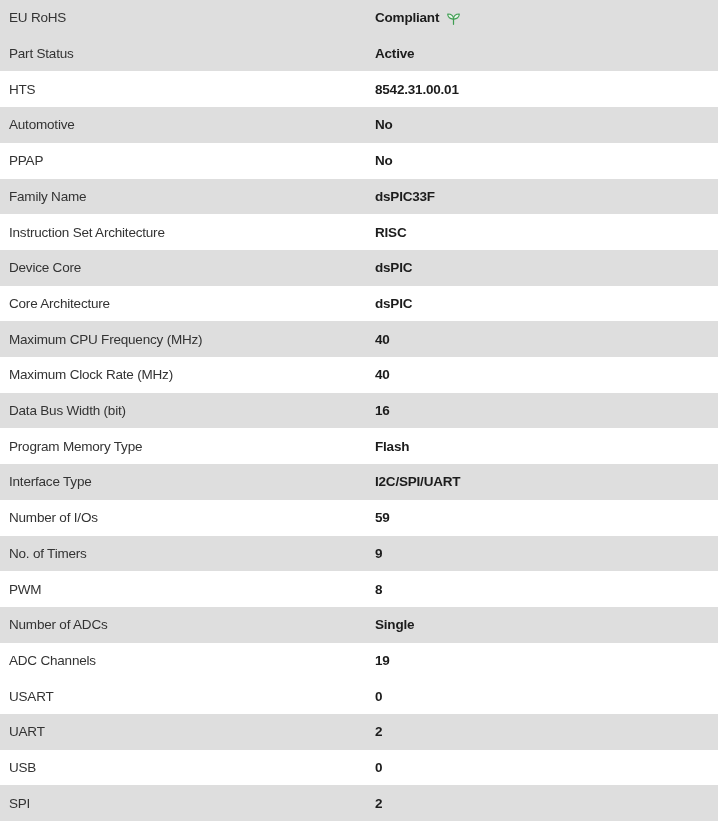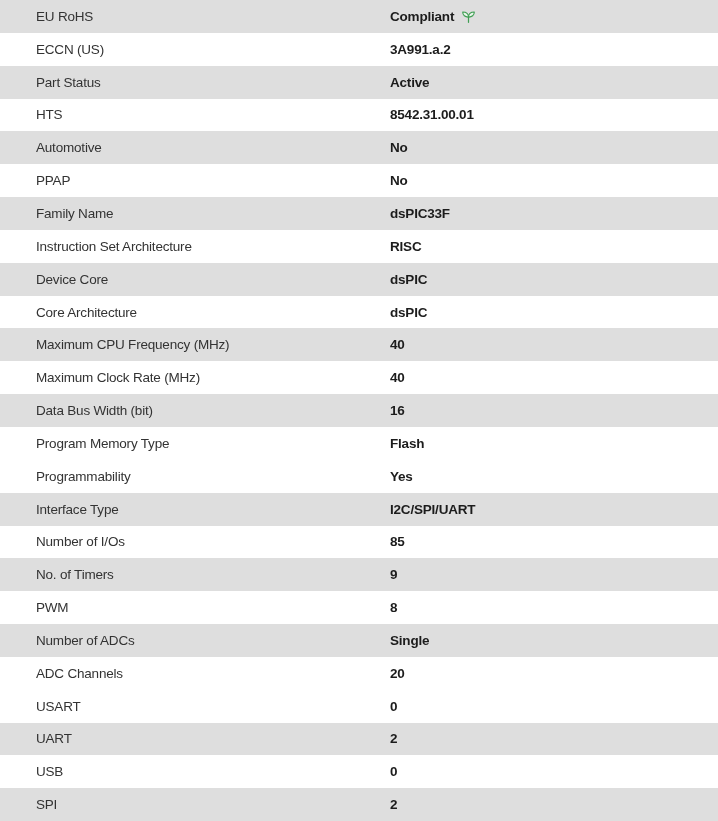--- a/index.html
+++ b/index.html
@@ -20,29 +20,29 @@
     flex: 1 1 auto;
     height: 28.31px;
     display: flex;
     align-items: center;
     background: var(--row-bg, #ffffff);
     letter-spacing: -0.2px;
   }
   .spec-row.alt { background: var(--row-alt-bg, #dedede); }
   .spec-label {
     position: absolute;
-    left: 36px;
+    left: 9px;
     font-size: 13.5px;
     font-weight: 400;
     color: var(--label-color, #333333);
   }
   .spec-row { position: relative; }
   .spec-value-wrap {
     position: absolute;
-    left: 390px;
+    left: 375px;
     display: flex;
     align-items: center;
     gap: 7px;
   }
   .spec-value {
     font-size: 13.5px;
     font-weight: 700;
     color: var(--value-color, #1c1c1c);
   }
   .leaf-icon {
@@ -63,27 +63,20 @@
       <span class="spec-value">Compliant</span>
       <span class="leaf-icon">
         <svg viewBox="0 0 16 16" fill="none" xmlns="http://www.w3.org/2000/svg">
           <path d="M8 14.2 L8 7.5" stroke="var(--leaf-green,#3f9e52)" stroke-width="1.3" stroke-linecap="round"></path>
           <path d="M8 8.6 C8 5.4 5.6 3.2 1.8 3.2 C1.8 6.6 4.4 8.8 8 8.6 Z" stroke="var(--leaf-green,#3f9e52)" stroke-width="1.2" fill="#eaf6ec" stroke-linejoin="round"></path>
           <path d="M8 8.6 C8 5.4 10.4 3.2 14.2 3.2 C14.2 6.6 11.6 8.8 8 8.6 Z" stroke="var(--leaf-green,#3f9e52)" stroke-width="1.2" fill="#eaf6ec" stroke-linejoin="round"></path>
         </svg>
       </span>
     </span>
   </div>
-    <div class="spec-row">
-    <span class="spec-label">ECCN (US)</span>
-    <span class="spec-value-wrap">
-      <span class="spec-value">3A991.a.2</span>
-
-    </span>
-  </div>
     <div class="spec-row alt">
     <span class="spec-label">Part Status</span>
     <span class="spec-value-wrap">
       <span class="spec-value">Active</span>
 
     </span>
   </div>
     <div class="spec-row">
     <span class="spec-label">HTS</span>
     <span class="spec-value-wrap">
@@ -154,38 +147,31 @@
 
     </span>
   </div>
     <div class="spec-row">
     <span class="spec-label">Program Memory Type</span>
     <span class="spec-value-wrap">
       <span class="spec-value">Flash</span>
 
     </span>
   </div>
-    <div class="spec-row">
-    <span class="spec-label">Programmability</span>
-    <span class="spec-value-wrap">
-      <span class="spec-value">Yes</span>
-
-    </span>
-  </div>
     <div class="spec-row alt">
     <span class="spec-label">Interface Type</span>
     <span class="spec-value-wrap">
       <span class="spec-value">I2C/SPI/UART</span>
 
     </span>
   </div>
     <div class="spec-row">
     <span class="spec-label">Number of I/Os</span>
     <span class="spec-value-wrap">
-      <span class="spec-value">85</span>
+      <span class="spec-value">59</span>
 
     </span>
   </div>
     <div class="spec-row alt">
     <span class="spec-label">No. of Timers</span>
     <span class="spec-value-wrap">
       <span class="spec-value">9</span>
 
     </span>
   </div>
@@ -199,21 +185,21 @@
     <div class="spec-row alt">
     <span class="spec-label">Number of ADCs</span>
     <span class="spec-value-wrap">
       <span class="spec-value">Single</span>
 
     </span>
   </div>
     <div class="spec-row">
     <span class="spec-label">ADC Channels</span>
     <span class="spec-value-wrap">
-      <span class="spec-value">20</span>
+      <span class="spec-value">19</span>
 
     </span>
   </div>
     <div class="spec-row">
     <span class="spec-label">USART</span>
     <span class="spec-value-wrap">
       <span class="spec-value">0</span>
 
     </span>
   </div>

